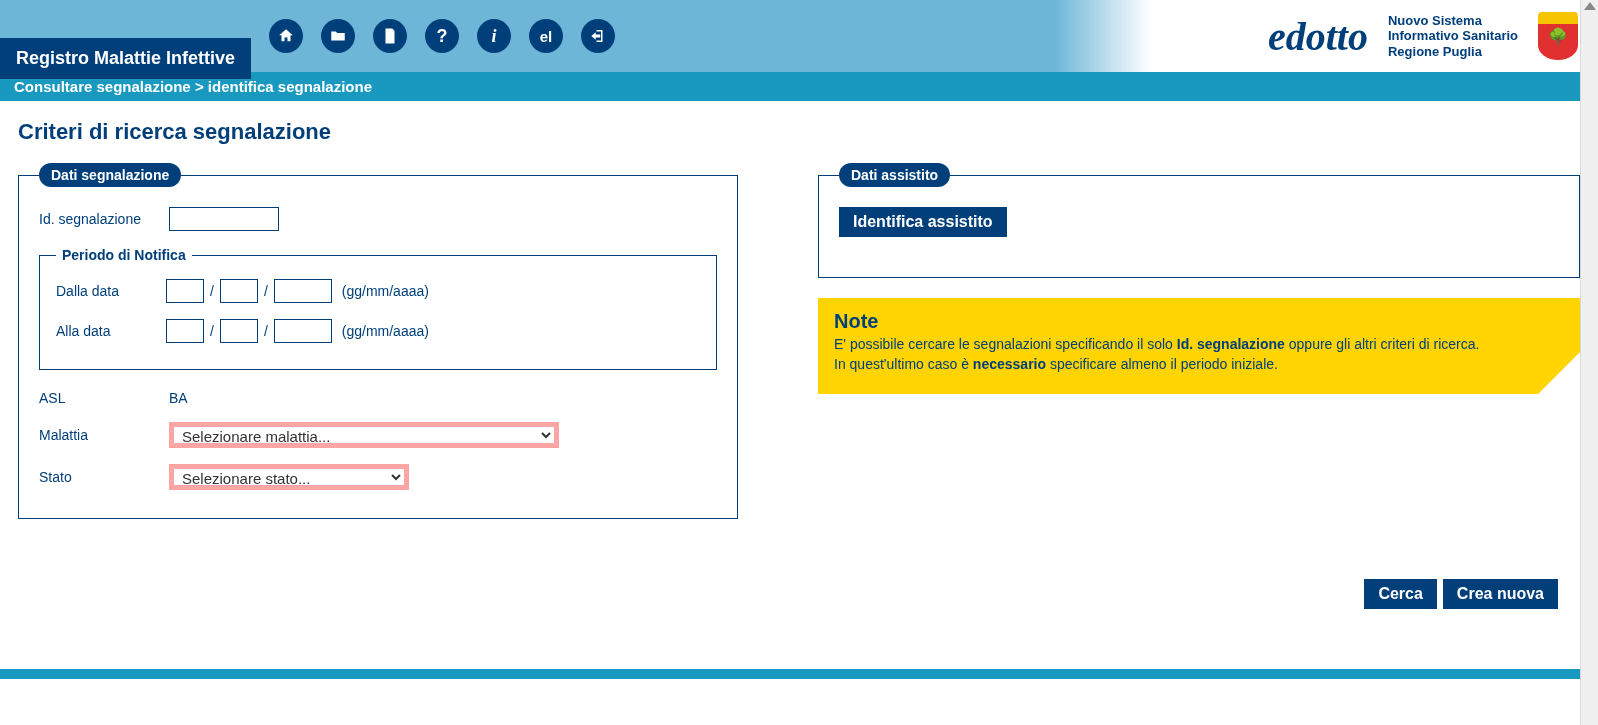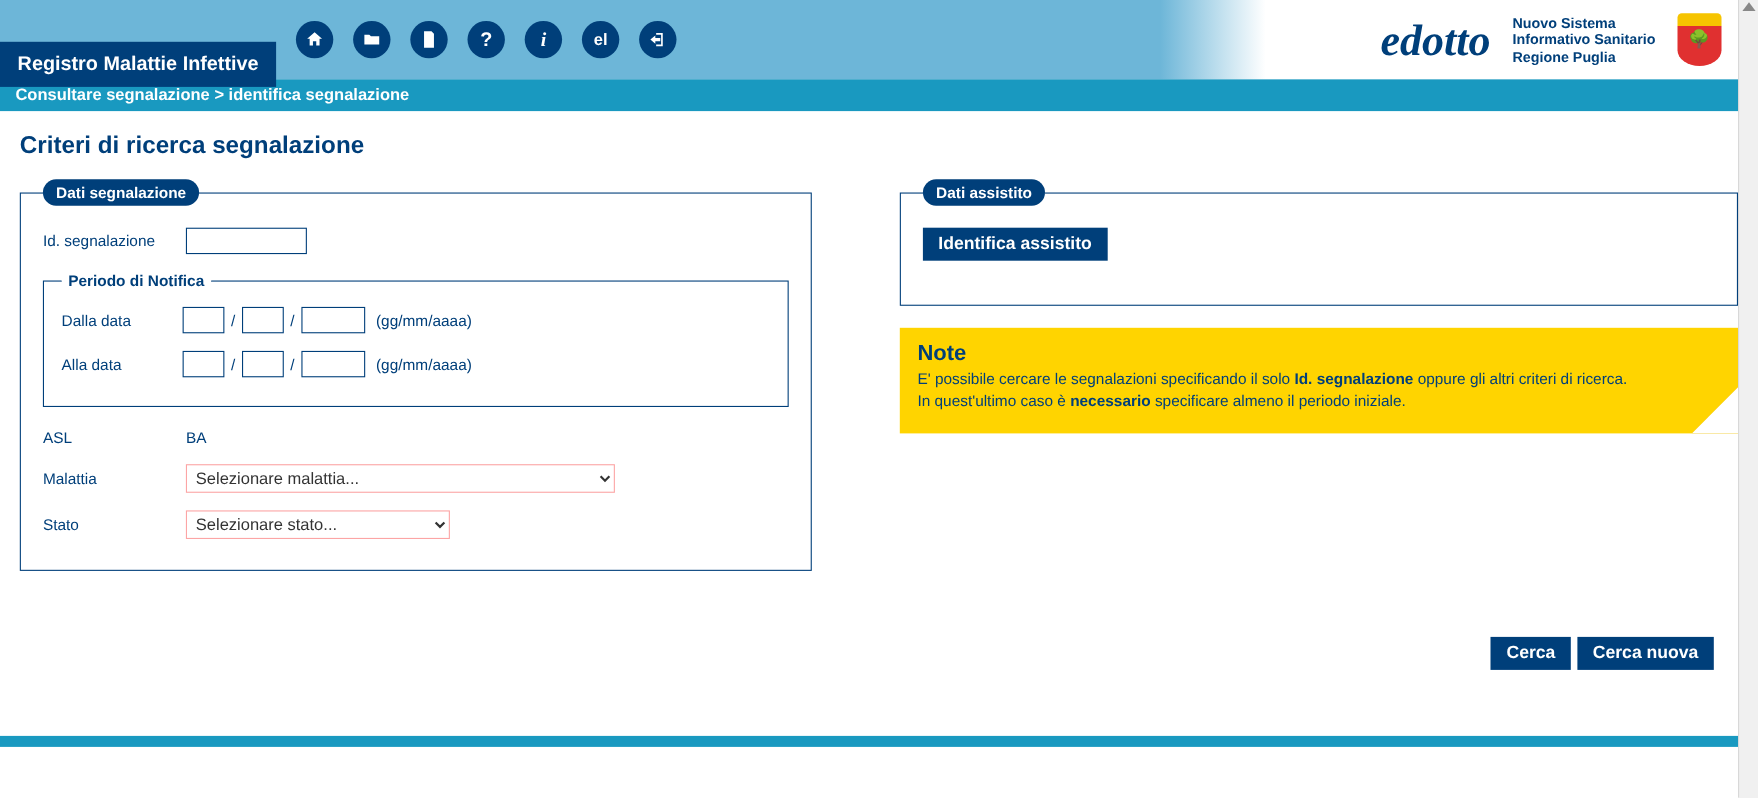--- a/index.html
+++ b/index.html
@@ -44,21 +44,21 @@
     font-size: 18px;
     cursor: pointer;
     font-family: Arial, sans-serif;
   }
   .tool-btn svg { width: 18px; height: 18px; fill: #fff; }
   .logo-zone {
     margin-left: auto;
     display: flex;
     align-items: center;
     gap: 20px;
-    padding-right: 33px;
+    padding-right: 20px;
   }
   .edotto-logo {
     font-family: Georgia, serif;
     font-size: 40px;
     color: #003f7a;
     font-style: italic;
     font-weight: bold;
   }
   .sis-text {
     color: #003f7a;
@@ -122,21 +122,21 @@
     height: 24px;
     padding: 2px 4px;
     font-size: 14px;
   }
   input.short { width: 38px; text-align:center; }
   input.year { width: 58px; text-align:center; }
   input.id { width: 110px; }
   .sep { margin: 0 6px; color:#003f7a; }
   .hint { margin-left: 10px; color:#003f7a; }
   select {
-    border: 1px solid #fca5a5;
+    border: 5px solid #fca5a5;
     height: 26px;
     font-size: 15px;
     color:#333;
     background:#fff;
     padding: 0 4px;
   }
   select.wide { width: 390px; }
   select.med { width: 240px; }
   fieldset.inner {
     border: 1px solid #003f7a;
@@ -316,20 +316,20 @@
         <span>E' possibile cercare le segnalazioni specificando il solo </span><b>Id. segnalazione</b><span> oppure gli altri criteri di ricerca.</span><br>
         <span>In quest'ultimo caso è </span><b>necessario</b><span> specificare almeno il periodo iniziale.</span>
       </div>
       <div class="note-corner"></div>
     </div>
   </div>
 </div>
 
 <div class="actions">
   <button class="btn">Cerca</button>
-  <button class="btn">Cerca nuova</button>
+  <button class="btn">Crea nuova</button>
 </div>
 
 <div class="footer-bar"></div>
 
 <div class="scroll-thumb">
   <div class="arrow-up"></div>
 </div>
 
 </body></html>

